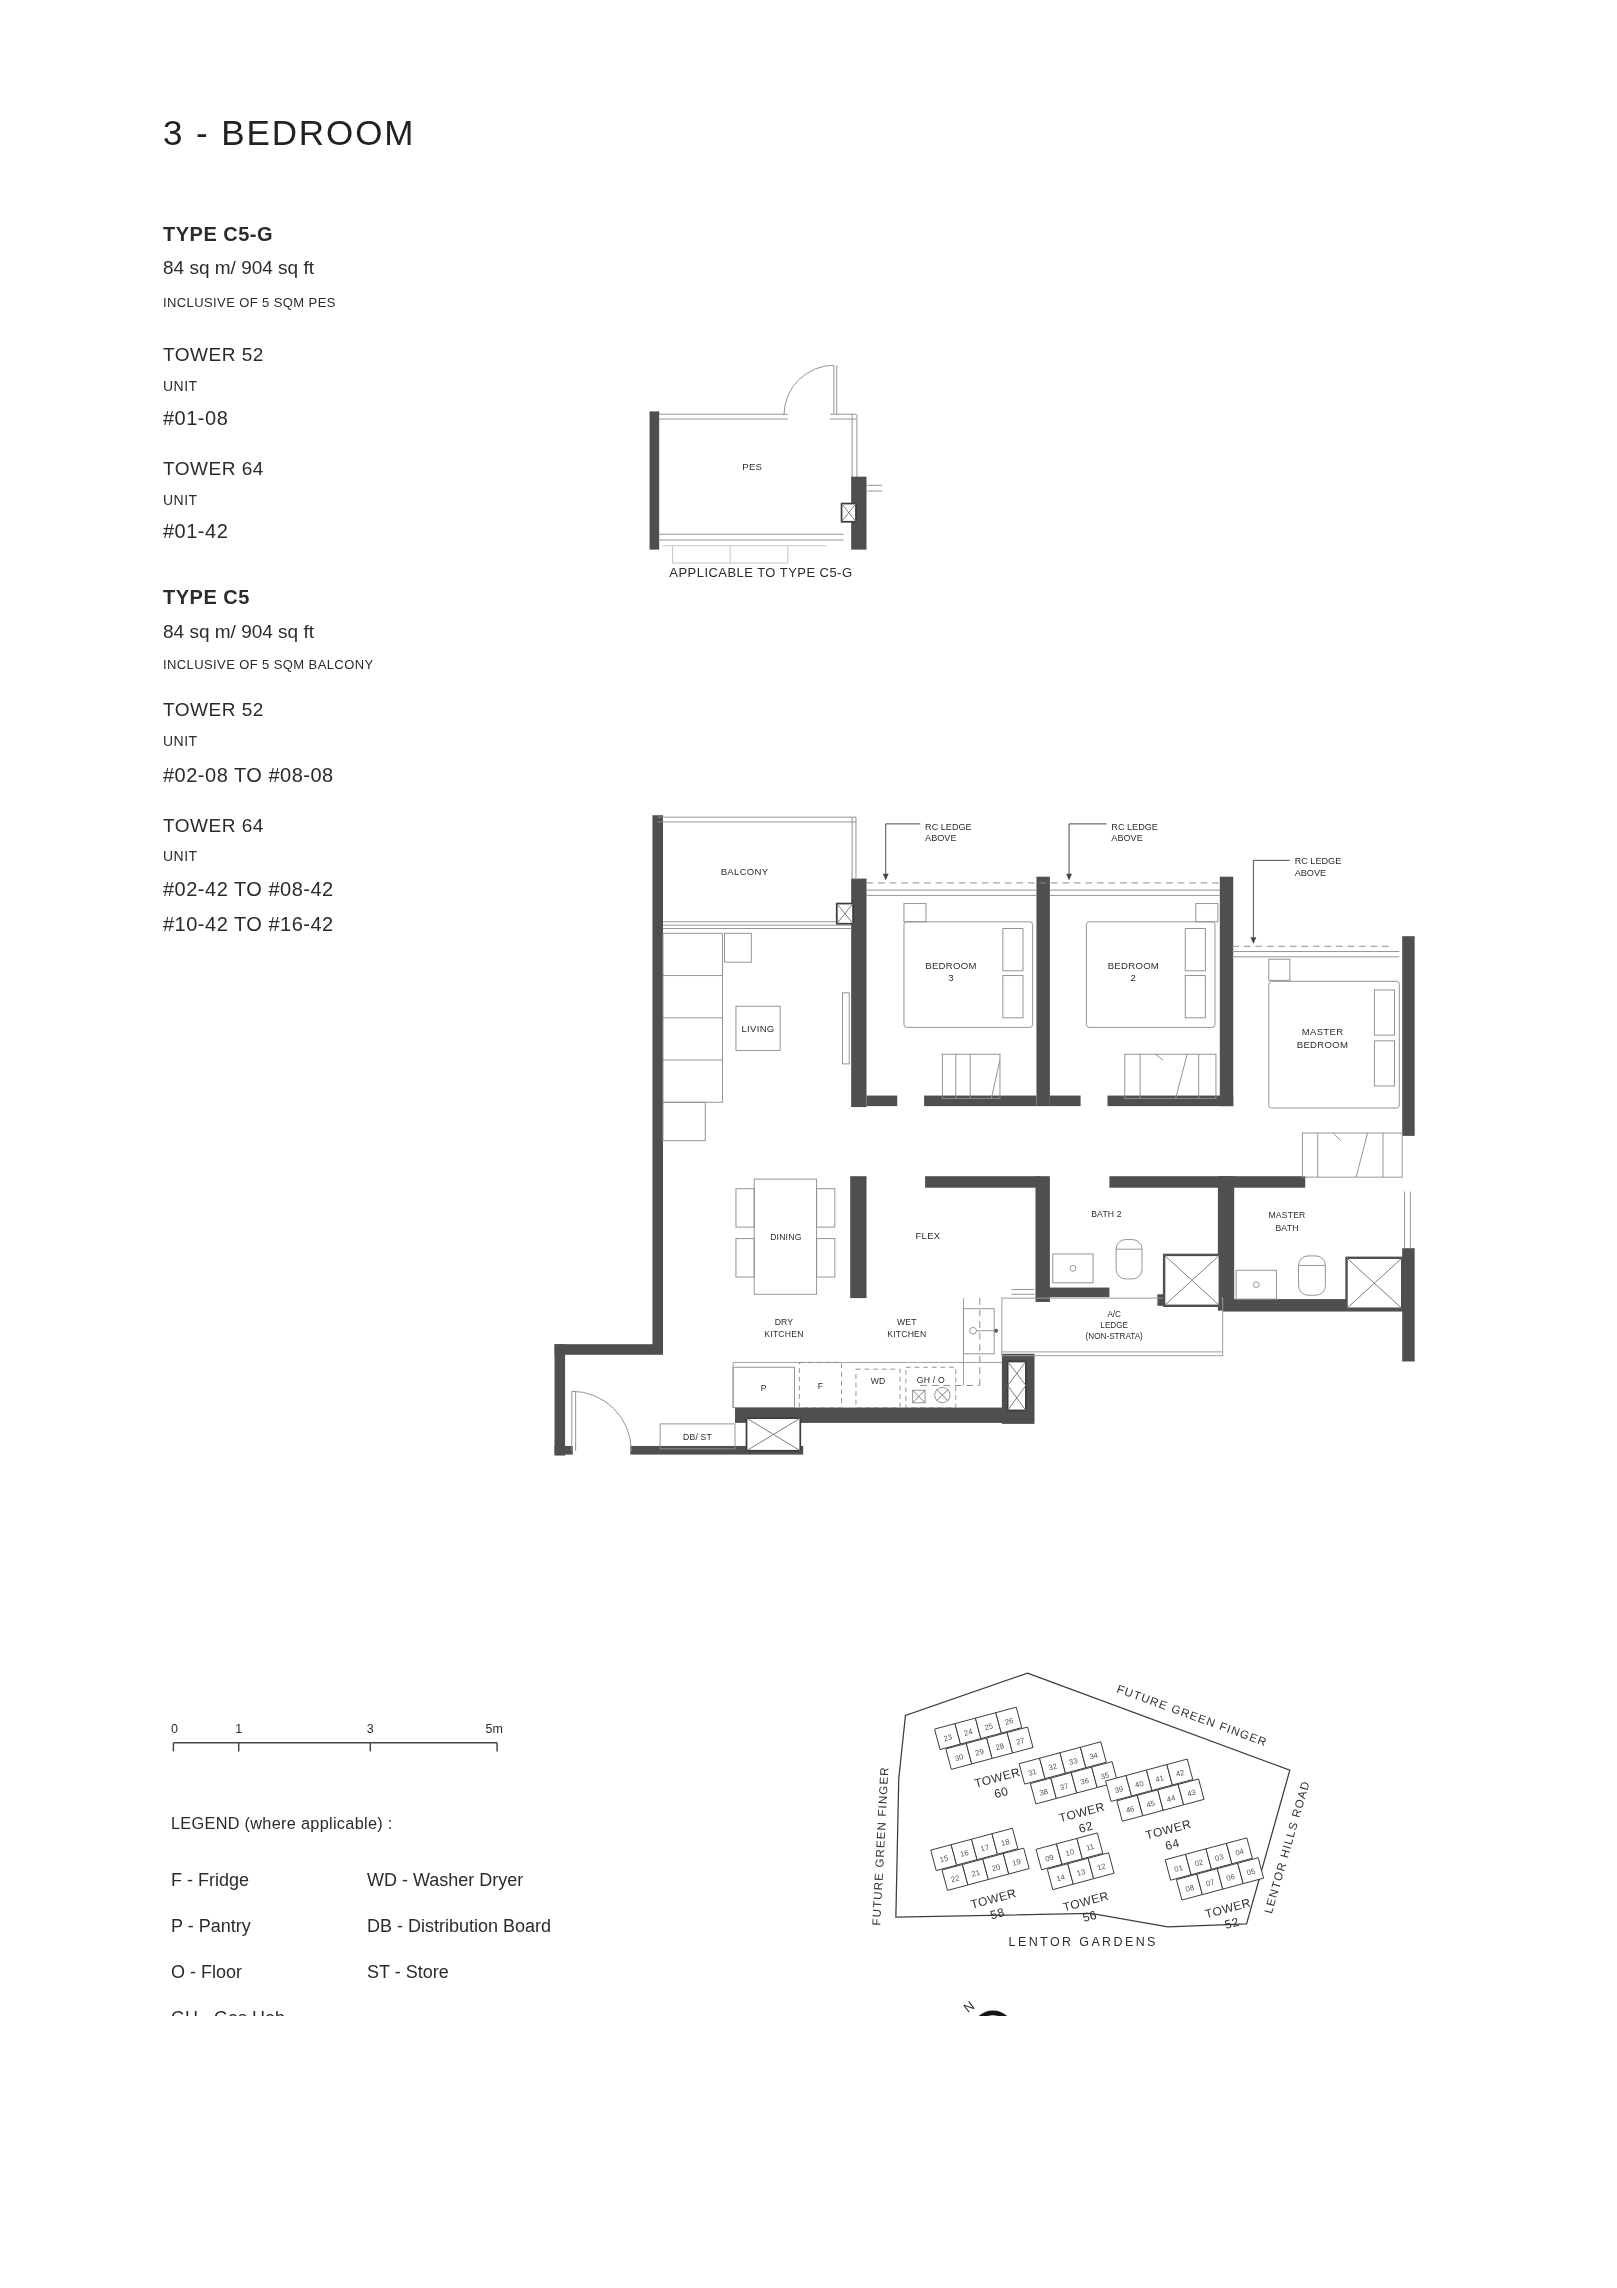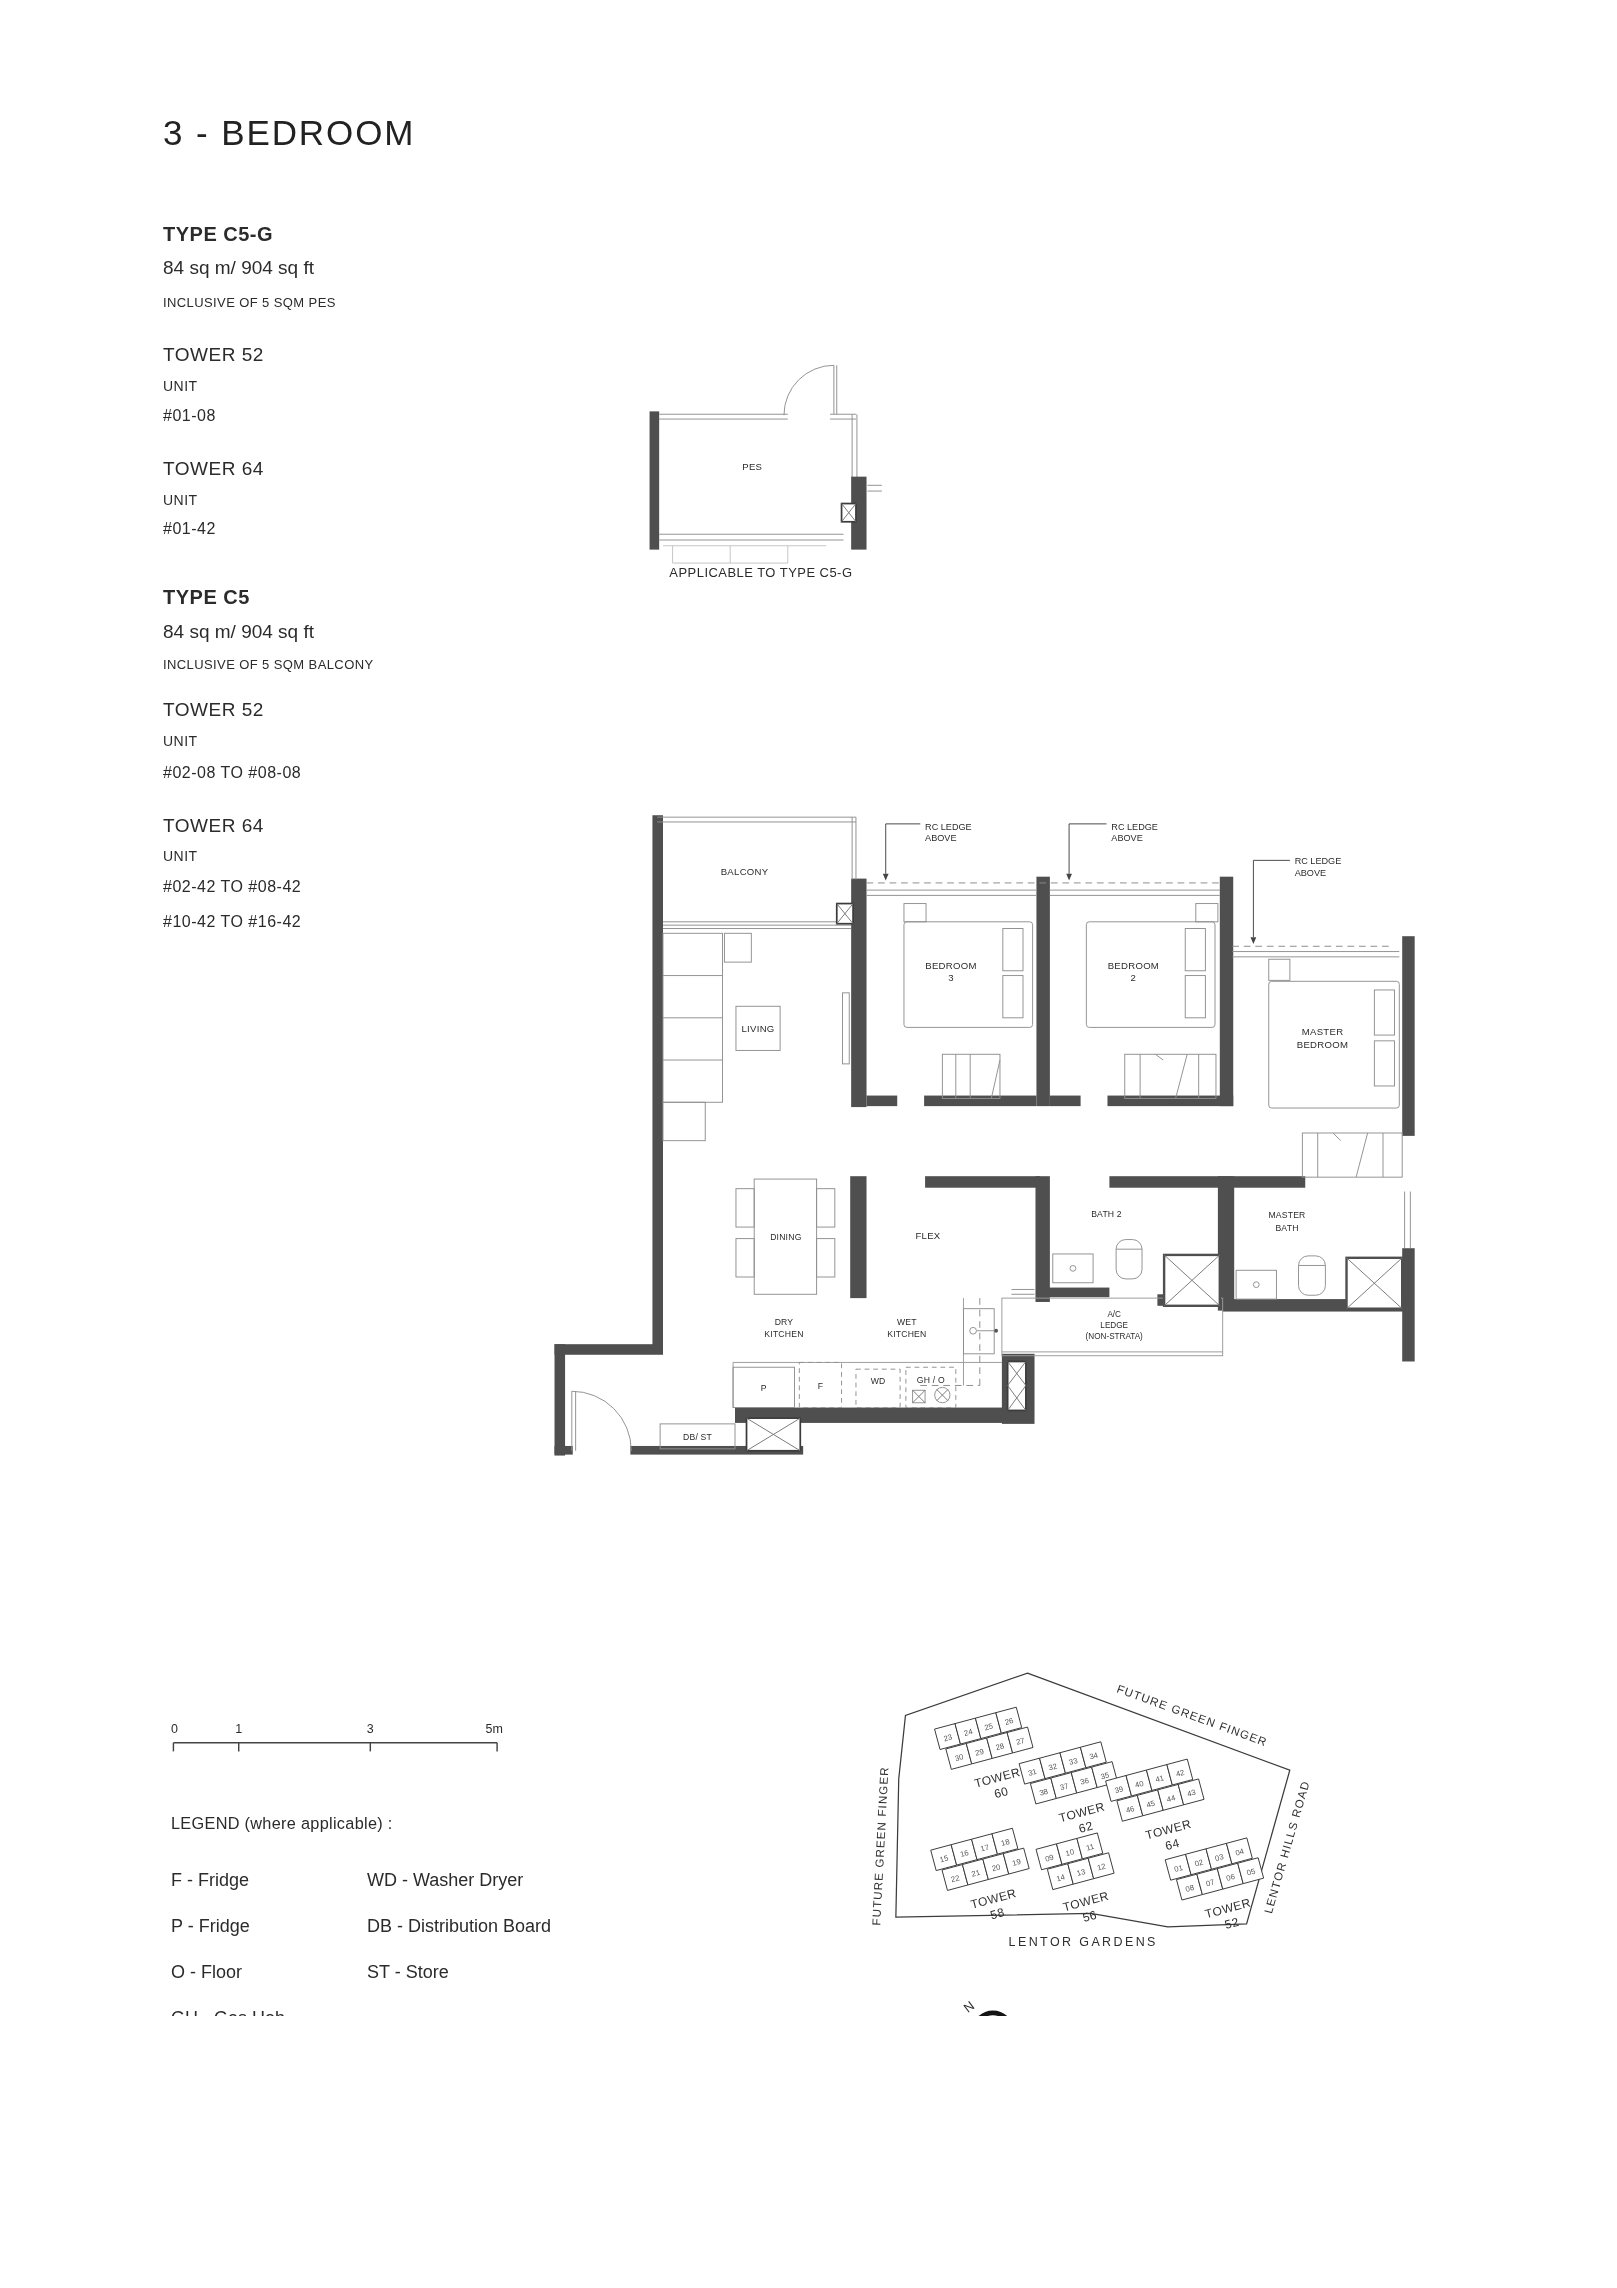--- a/index.html
+++ b/index.html
@@ -5,21 +5,21 @@
   html,body{margin:0;padding:0;background:#fff;}
   .page{position:relative;width:1618px;height:2016px;background:#fff;overflow:hidden;
         font-family:"Liberation Sans", sans-serif;color:#2b2b2b;}
   .abs{position:absolute;}
   .title{font-size:35px;letter-spacing:1.9px;color:#222;font-weight:400;}
   .tname{font-size:20px;font-weight:700;letter-spacing:0.5px;}
   .tarea{font-size:19px;}
   .tincl{font-size:13px;letter-spacing:0.4px;}
   .ttower{font-size:19px;letter-spacing:0.5px;}
   .tunitlbl{font-size:14px;letter-spacing:0.5px;}
-  .tunitval{font-size:16px;letter-spacing:0.5px;}
+  .tunitval{font-size:20px;letter-spacing:0.5px;}
   .legtitle{font-size:16.3px;letter-spacing:0.3px;}
   .legitem{font-size:18px;}
   .keycap{font-size:16.3px;letter-spacing:1px;}
   .disc{font-size:12px;color:#3c3c3c;line-height:1.55;width:1105px;}
   svg text{font-family:"Liberation Sans", sans-serif;fill:#2b2b2b;}
   .rlbl{font-size:10px;letter-spacing:.3px;text-anchor:middle;}
   .slbl{font-size:9px;letter-spacing:.2px;text-anchor:middle;}
   .alb{font-size:8.5px;text-anchor:middle;}
   .rc{font-size:9.5px;}
   .wall{fill:#4f4f4f;}
@@ -338,21 +338,21 @@
     <line x1="385" y1="1814" x2="385" y2="1823" stroke="#444" stroke-width="1.5"></line>
     <line x1="517" y1="1814" x2="517" y2="1823" stroke="#444" stroke-width="1.5"></line>
     <text class="tick" x="181" y="1804">0</text>
     <text class="tick" x="248" y="1804">1</text>
     <text class="tick" x="385" y="1804">3</text>
     <text class="tick" x="514" y="1804">5m</text>
   </svg>
 
   <div class="abs legtitle" style="left:171px;top:1814px;">LEGEND (where applicable) :</div>
   <div class="abs legitem" style="left:171px;top:1870px;">F - Fridge</div>
-  <div class="abs legitem" style="left:171px;top:1916px;">P - Fridge</div>
+  <div class="abs legitem" style="left:171px;top:1916px;">P - Pantry</div>
   <div class="abs legitem" style="left:171px;top:1962px;">O - Floor</div>
   <div class="abs legitem" style="left:171px;top:2008px;">GH - Gas Hob</div>
   <div class="abs legitem" style="left:367px;top:1870px;">WD - Washer Dryer</div>
   <div class="abs legitem" style="left:367px;top:1916px;">DB - Distribution Board</div>
   <div class="abs legitem" style="left:367px;top:1962px;">ST - Store</div>
 
   <svg class="abs" style="left:843px;top:1628px;" width="639" height="442" viewBox="878 1695 665 460">
     <polygon points="1070,1742 1343,1843 1298,2003 1216,2006 1136,1992 933,1996 936,1852 943,1786" fill="none" stroke="#3c3c3c" stroke-width="1.3"></polygon>
 
     <text class="road" transform="translate(1240,1790) rotate(20)">FUTURE GREEN FINGER</text>

